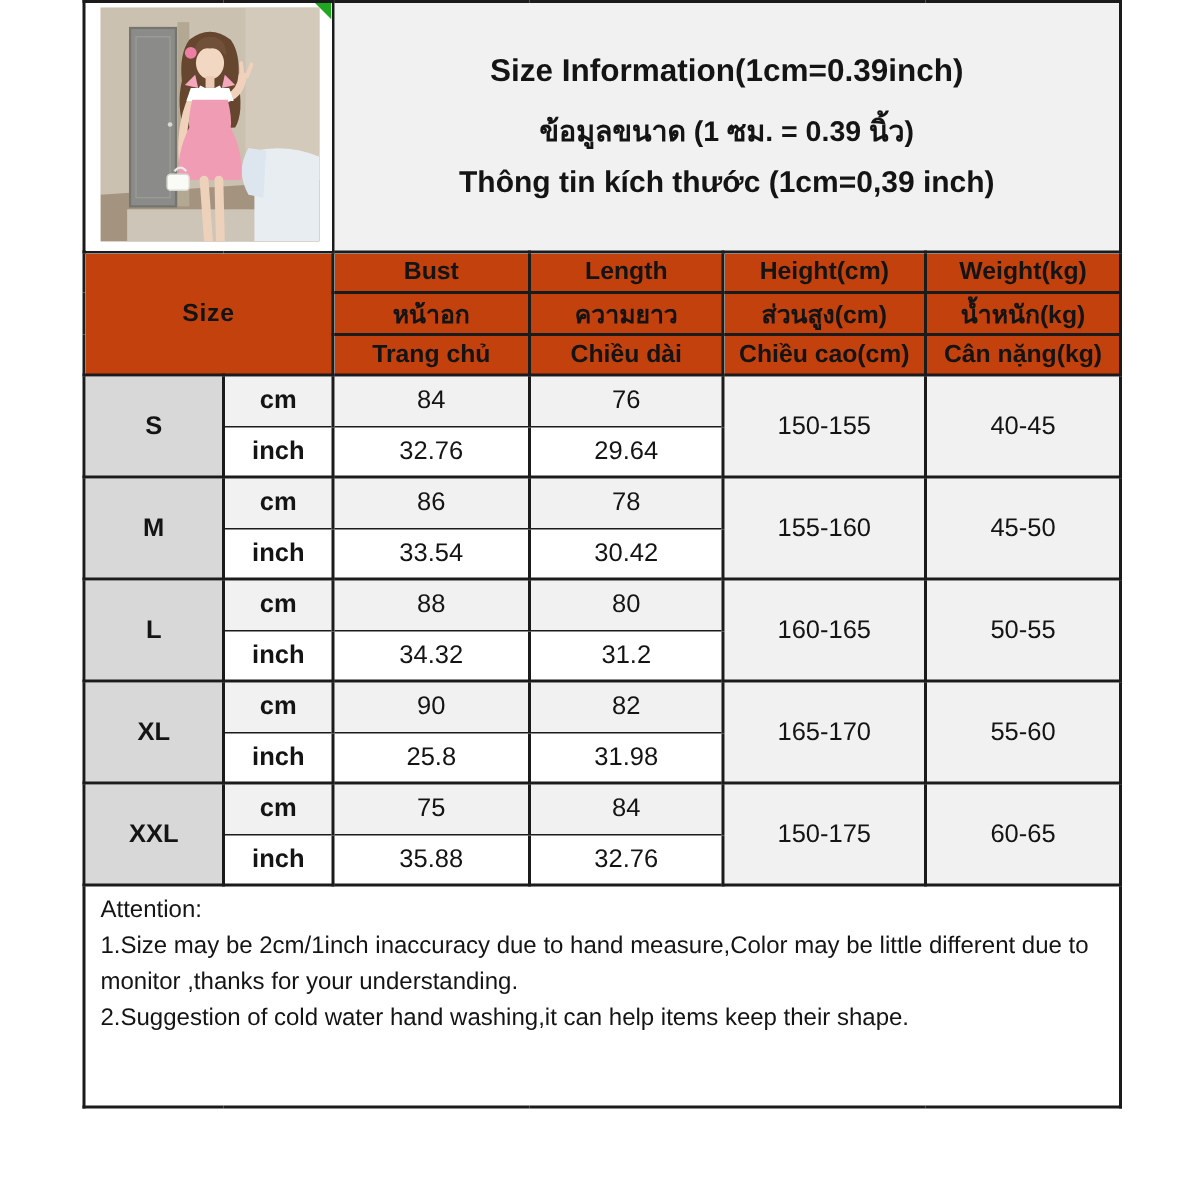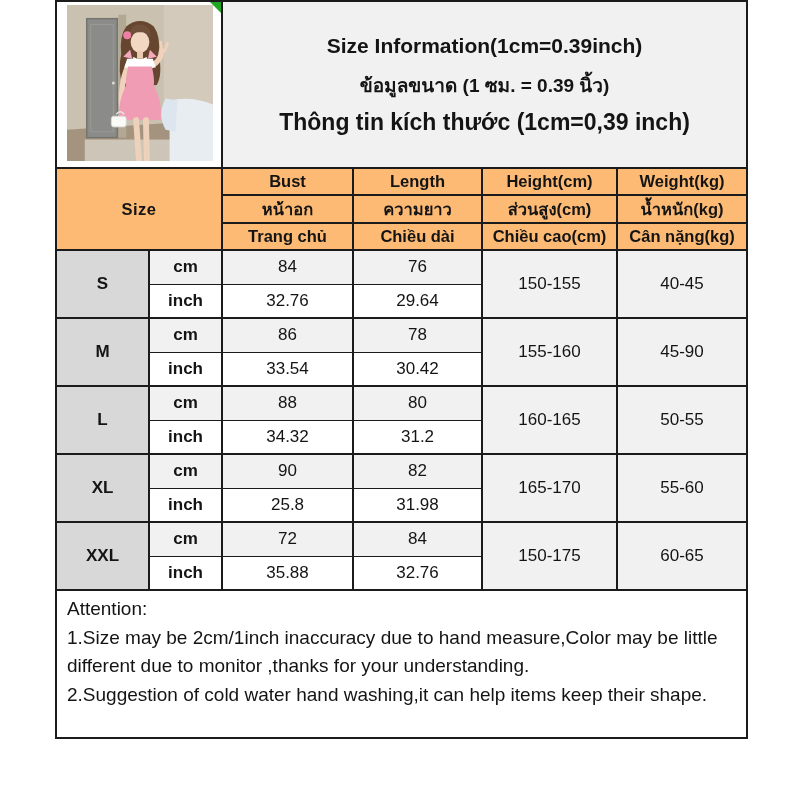--- a/index.html
+++ b/index.html
@@ -19,39 +19,39 @@
   
   tr.r-top td { height: 164px; }
   td.photo-cell { position: relative; background: #ffffff; padding: 3px 8px 6px 10px; vertical-align: top; }
   .photo-frame { position: relative; width: 100%; height: 156px; overflow: hidden; background: #cbc1b0; }
   .photo-frame svg { display: block; width: 100%; height: 100%; }
   .corner-flag { position: absolute; top: 0; right: 0; width: 0; height: 0;
                  border-top: 11px solid #21a621; border-left: 11px solid transparent; }
   td.title-cell { background: #f1f1f1; }
   .title-en  { font-size: 21px; font-weight: bold; margin-bottom: 9px; }
   .title-th  { font-size: 19px; font-weight: bold; margin-bottom: 9px; margin-top: 12px; }
-  .title-vi  { font-size: 23px; font-weight: bold; }
-
-  
-  tr.hdr td { height: 27px; background: #fdba74; font-weight: bold; font-size: 16.5px; }
+  .title-vi  { font-size: 20px; font-weight: bold; }
+
+  
+  tr.hdr td { height: 27px; background: #c2410c; font-weight: bold; font-size: 16.5px; }
   td.size-hd { background: #d8d8d8; font-size: 30px; font-weight: bold; letter-spacing: 0.5px; text-align: center; }
 
   
   tr.data td { height: 34px; font-size: 17px; }
   td.size-lbl { background: #d8d8d8; font-weight: bold; font-size: 17px; }
   td.unit { font-weight: bold; }
   td.shaded { background: #f1f1f1; }
   td.plain  { background: #ffffff; }
   
   tr.row-cm td.thin { border-bottom-width: 1px; }
   tr.row-inch td { border-top-width: 1px; margin-top: 20px; }
 
   
   td.attention { height: 148px; background: #ffffff; text-align: left; vertical-align: top;
-                 padding: 4px 10px; font-size: 19px; line-height: 1.5; }
+                 padding: 4px 10px; font-size: 16px; line-height: 1.5; }
 </style>
 </head>
 <body>
 
 <div class="stage">
   <div class="sheet">
     <table class="size-chart">
       <colgroup>
         <col class="cA">
           <col class="cB">
@@ -136,21 +136,21 @@
         <td class="plain">32.76</td>
         <td class="plain">29.64</td>
       </tr>
 
       <tr class="data row-cm">
         <td class="size-lbl" rowspan="2">M</td>
         <td class="unit shaded thin">cm</td>
         <td class="shaded thin">86</td>
         <td class="shaded thin">78</td>
         <td class="shaded" rowspan="2">155-160</td>
-        <td class="shaded" rowspan="2">45-90</td>
+        <td class="shaded" rowspan="2">45-50</td>
       </tr>
       <tr class="data row-inch">
         <td class="unit plain">inch</td>
         <td class="plain">33.54</td>
         <td class="plain">30.42</td>
       </tr>
 
       <tr class="data row-cm">
         <td class="size-lbl" rowspan="2">L</td>
         <td class="unit shaded thin">cm</td>
@@ -175,21 +175,21 @@
       </tr>
       <tr class="data row-inch">
         <td class="unit plain">inch</td>
         <td class="plain">25.8</td>
         <td class="plain">31.98</td>
       </tr>
 
       <tr class="data row-cm">
         <td class="size-lbl" rowspan="2">XXL</td>
         <td class="unit shaded thin">cm</td>
-        <td class="shaded thin">72</td>
+        <td class="shaded thin">75</td>
         <td class="shaded thin">84</td>
         <td class="shaded" rowspan="2">150-175</td>
         <td class="shaded" rowspan="2">60-65</td>
       </tr>
       <tr class="data row-inch">
         <td class="unit plain">inch</td>
         <td class="plain">35.88</td>
         <td class="plain">32.76</td>
       </tr>
 

